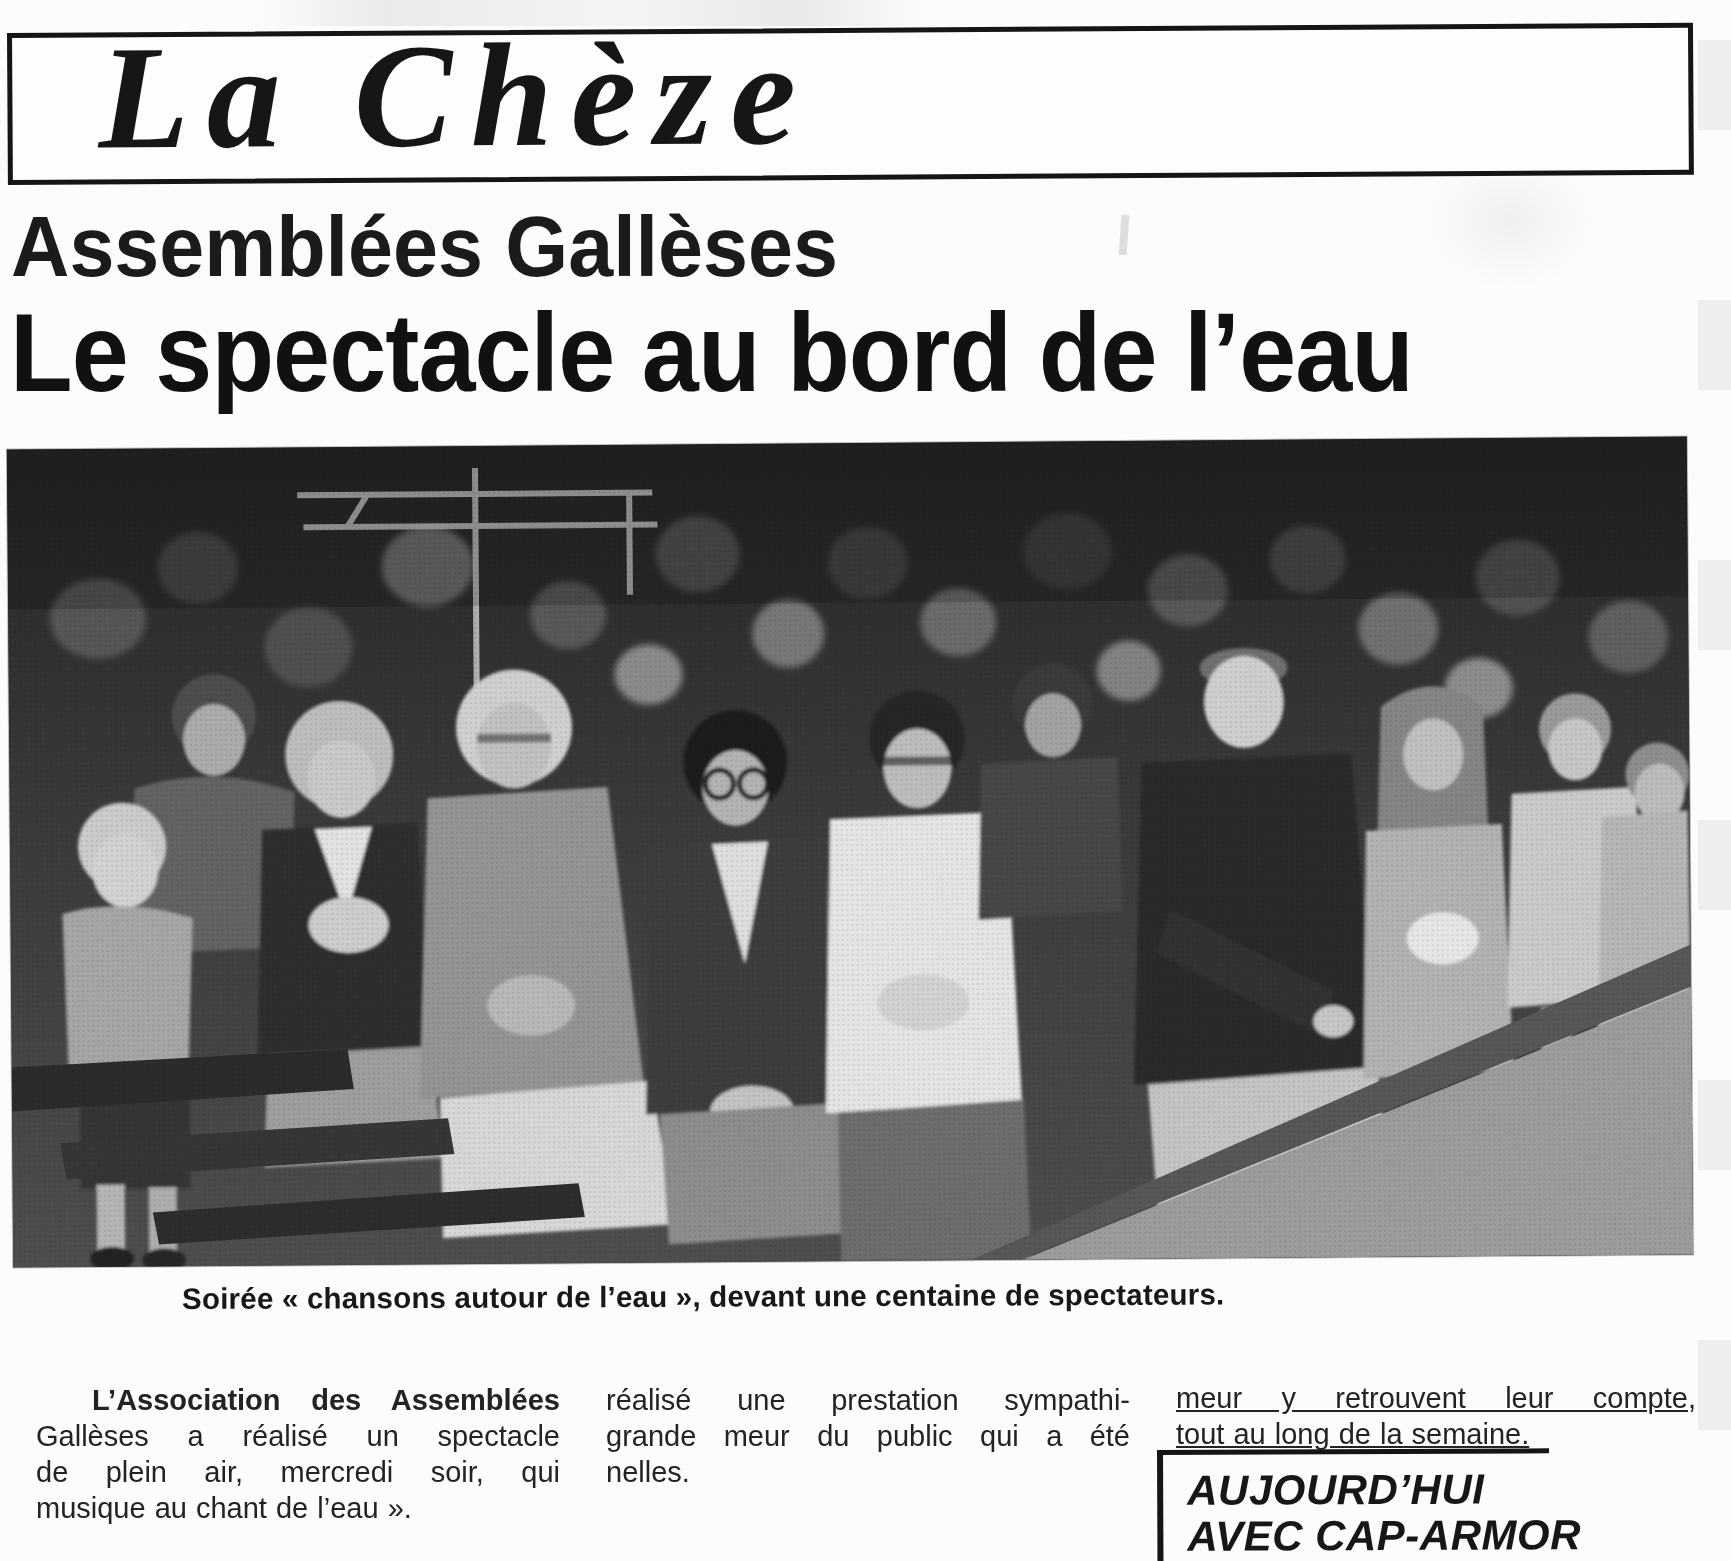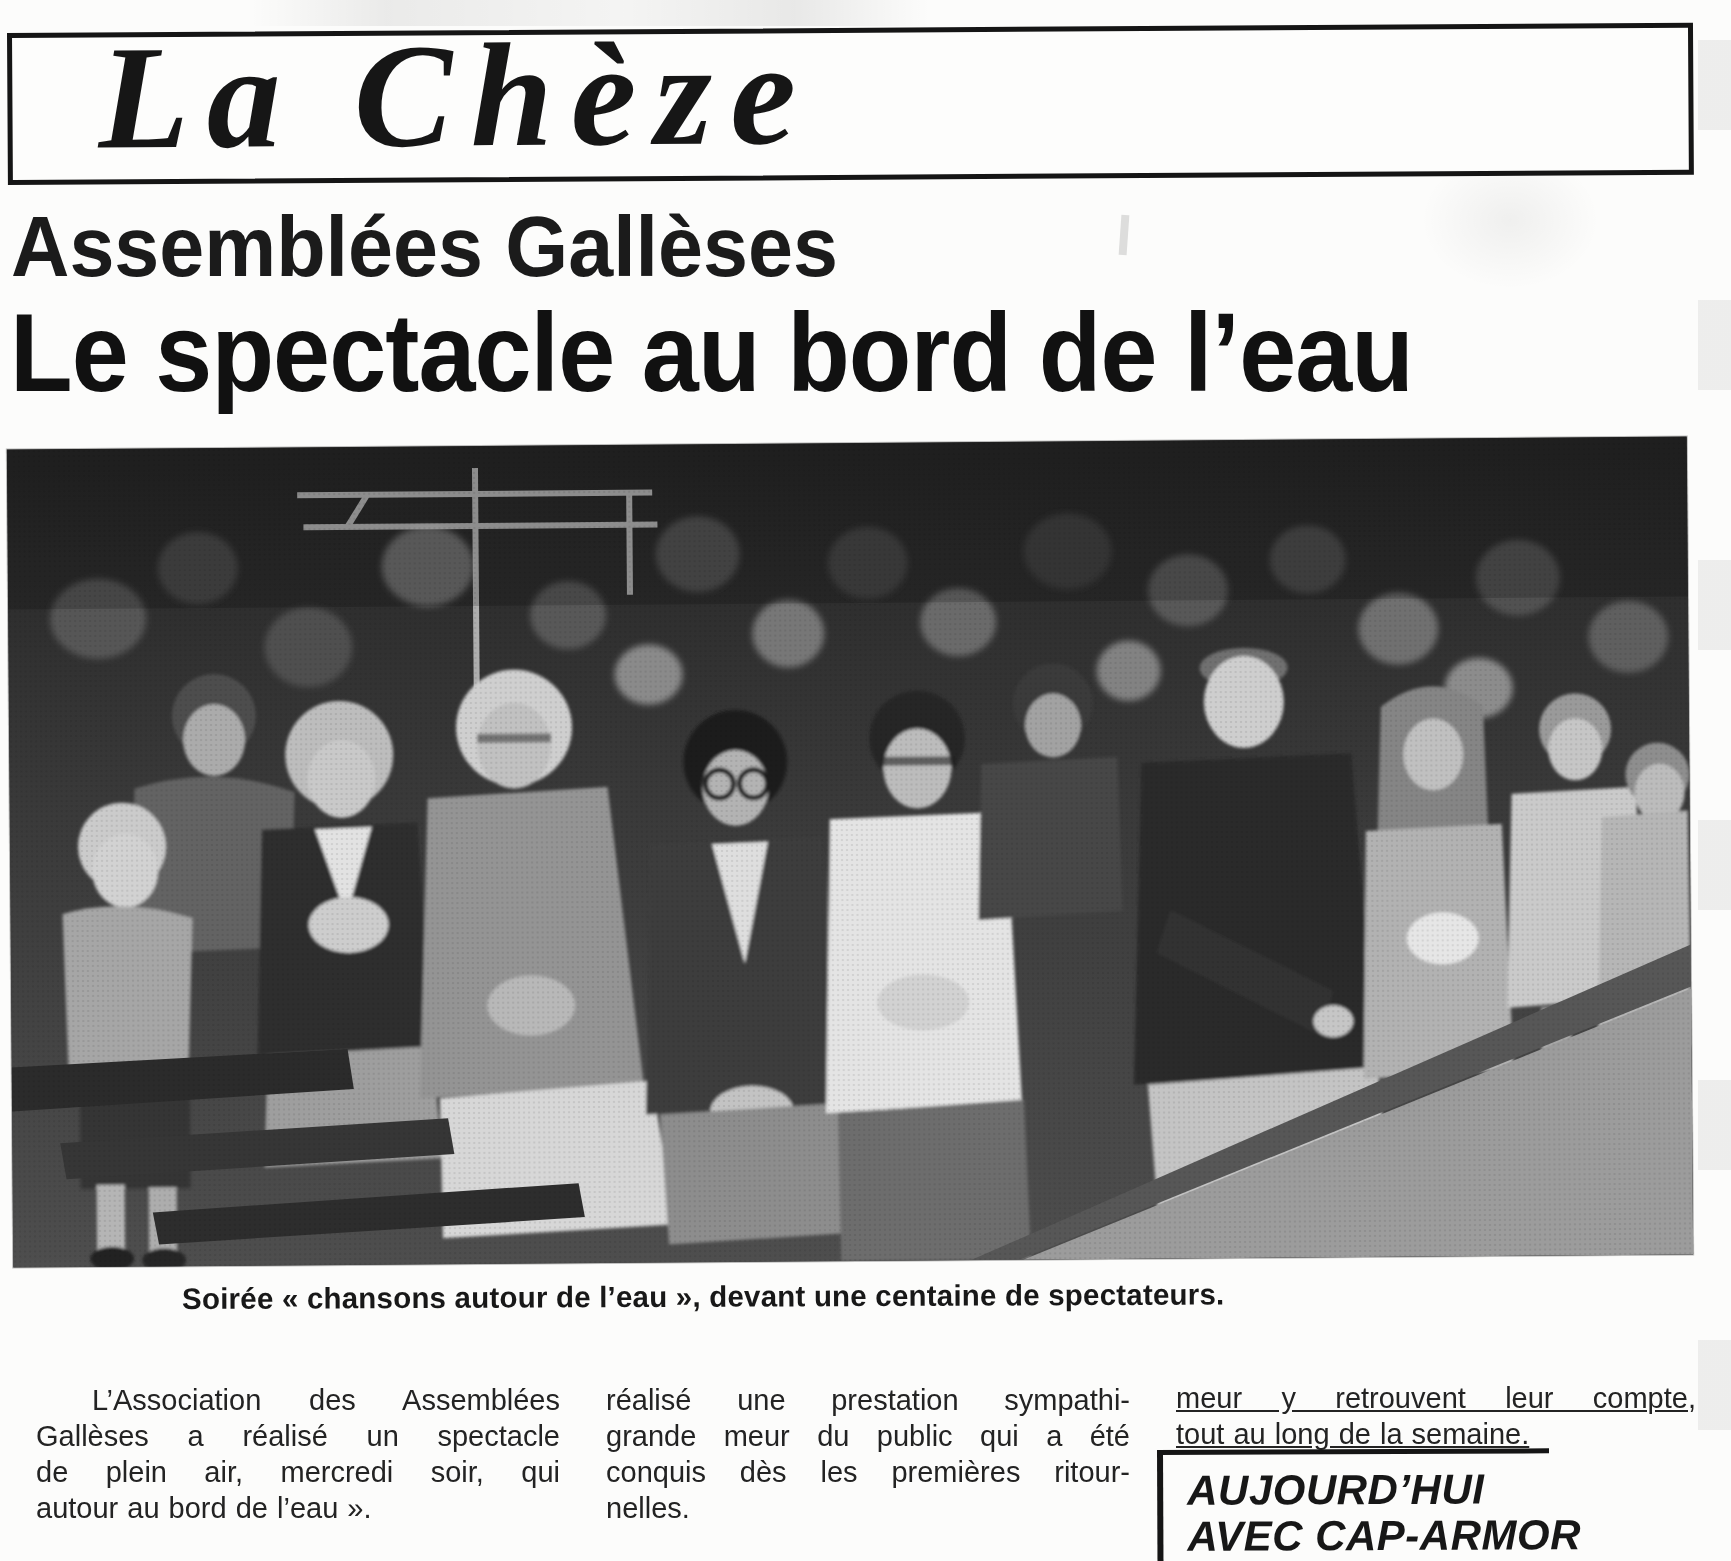--- a/index.html
+++ b/index.html
@@ -57,21 +57,21 @@
     font-size:29.5px;font-weight:700;letter-spacing:.2px;color:#181818;
     transform:rotate(-0.25deg);transform-origin:left top;white-space:nowrap;
   }
   
   .col{position:absolute;width:524px;font-size:29px;line-height:36px;color:#232323;}
   .col.c1{left:36px;top:1382px;}
   .col.c2{left:606px;top:1382px;}
   .col.c3{left:1176px;top:1380px;width:520px;text-decoration:underline;}
   .bline{text-align:justify;text-align-last:justify;word-spacing:1px;}
   .bline.end{text-align-last:left;}
-  .bline.indent{padding-left:56px;}
+  .bline.indent{padding-left:56px;font-weight:bold;}
   
   .sidebar-box{
     position:absolute;left:1157px;top:1450px;width:392px;height:118px;
     border-top:5px solid #151515;border-left:6px solid #151515;
     padding:13px 0 0 24px;box-sizing:border-box;
     transform:rotate(-0.25deg);transform-origin:left top;
   }
   .boxline{
     font-size:42px;font-weight:700;font-style:italic;line-height:46px;
     letter-spacing:.5px;white-space:nowrap;color:#171717;
@@ -232,27 +232,26 @@
   </svg>
 </div>
 
 <div class="caption">Soirée « chansons autour de l’eau », devant une centaine de spectateurs.</div>
 
 <div class="col c1">
 
 <div class="bline indent">L’Association des Assemblées</div>
     <div class="bline">Gallèses a réalisé un spectacle</div>
     <div class="bline">de plein air, mercredi soir, qui</div>
-    <div class="bline end">autour au bord de l’eau ».</div>
+    <div class="bline end">musique au chant de l’eau ».</div>
   </div>
 <div class="col c2">
 
 <div class="bline">réalisé une prestation sympathi-</div>
     <div class="bline">grande meur du public qui a été</div>
-    <div class="bline">conquis dès les premières ritour-</div>
     <div class="bline end">nelles.</div>
   </div>
 <div class="col c3">
 
 <div class="bline">meur y retrouvent leur compte,</div>
     <div class="bline end">tout au long de la semaine.</div>
   </div>
 
 <div class="sidebar-box">
 

